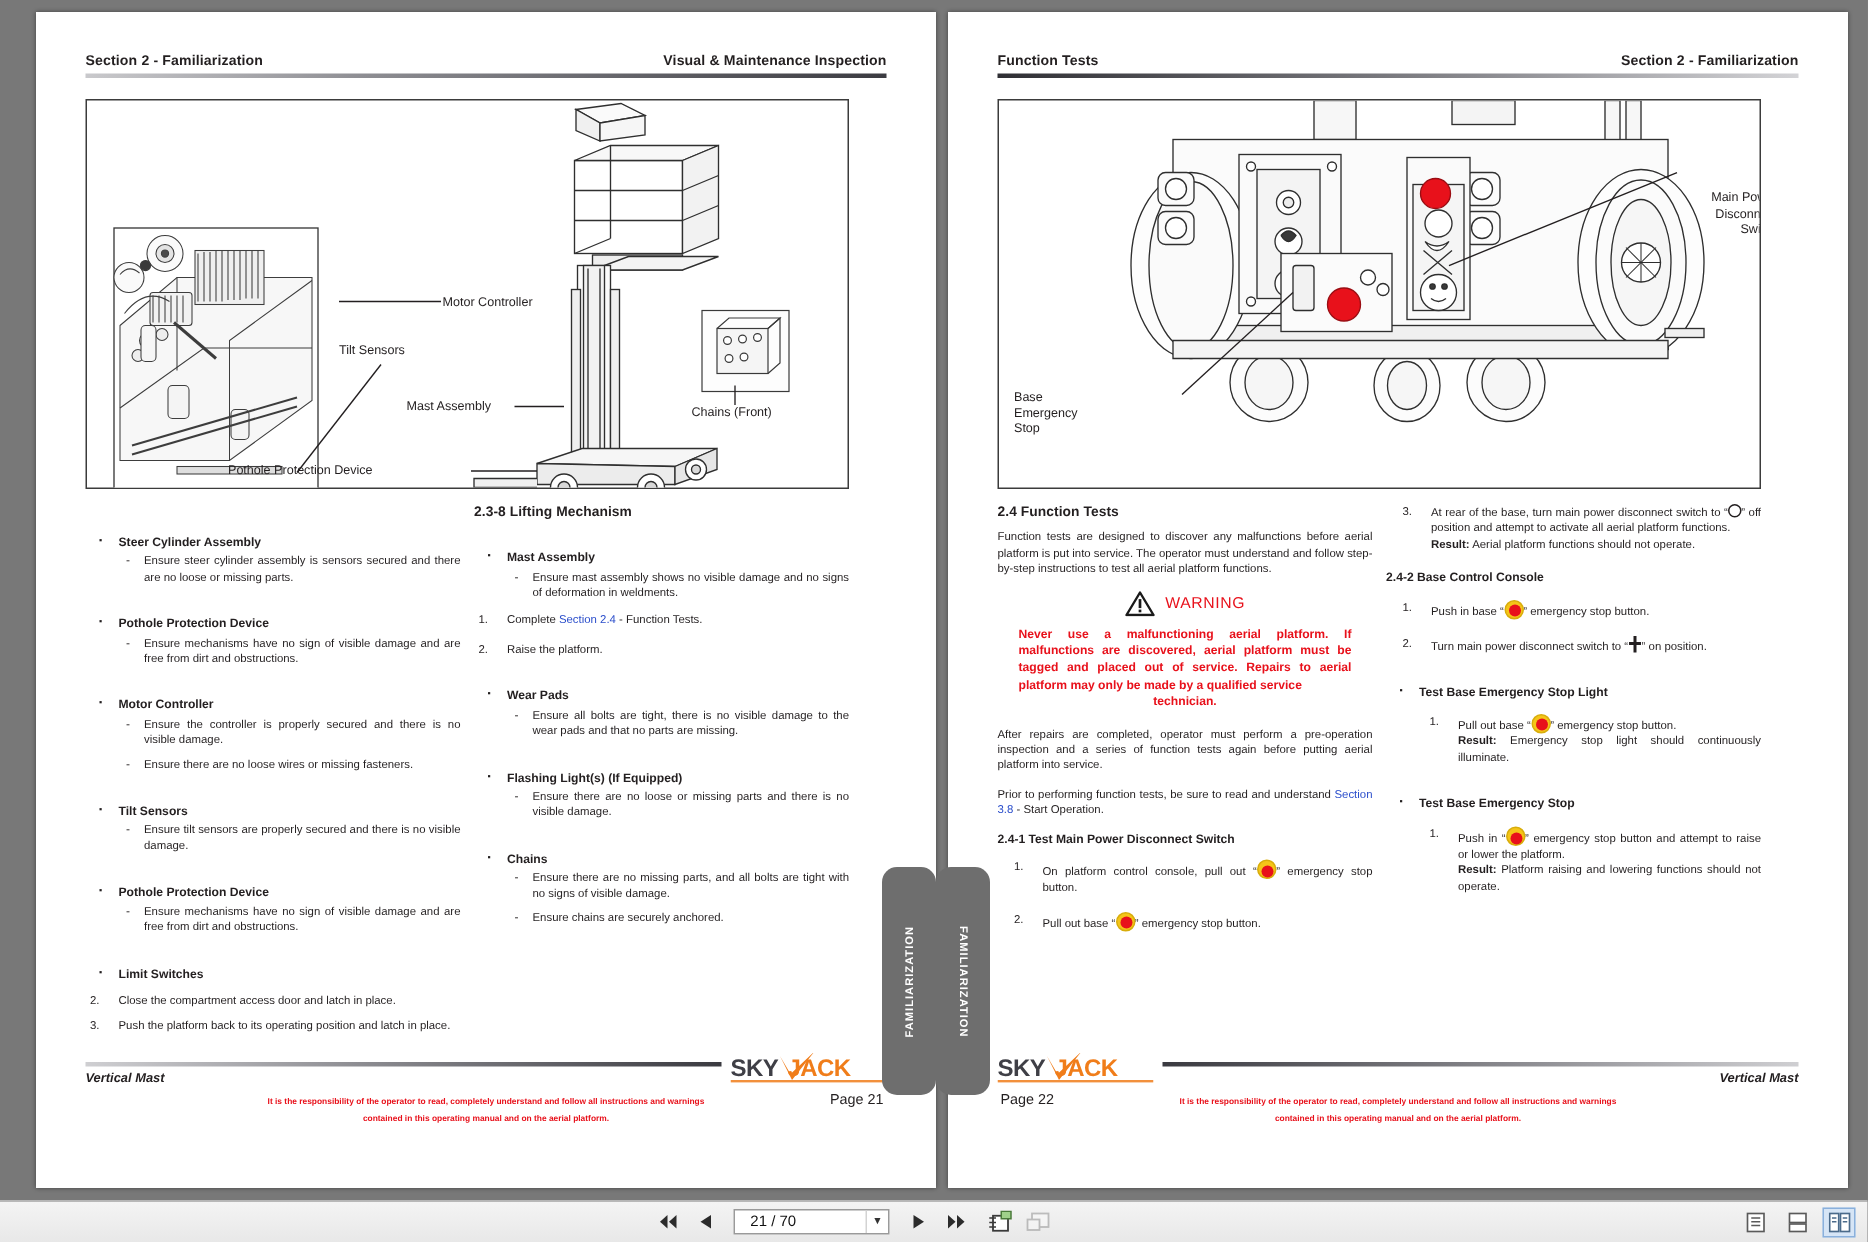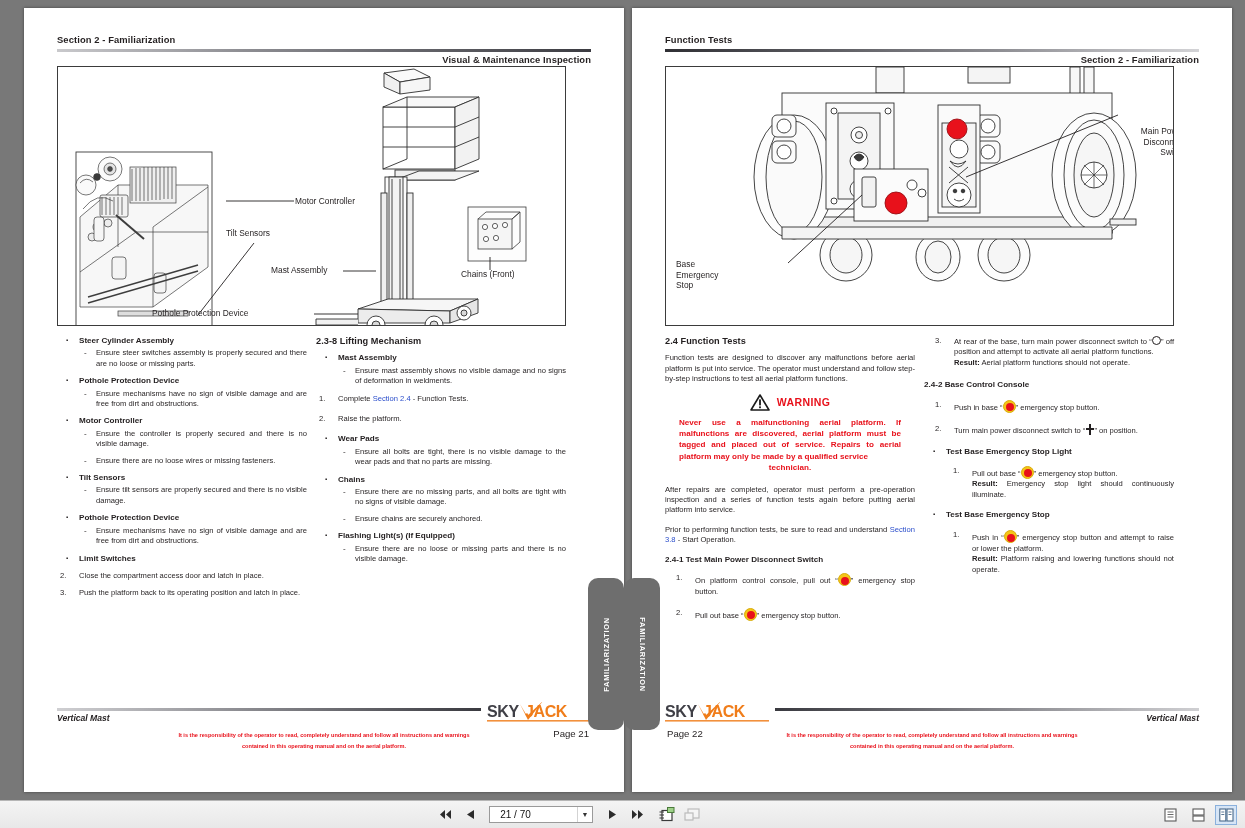--- a/index.html
+++ b/index.html
@@ -31,21 +31,21 @@
     position: absolute; top: 26px;
     left: 33px; right: 33px;
     height: 22px;
   }
   .pg-head .h-txt {
     font-size: 9.4px; font-weight: bold; color: #231f20;
     letter-spacing: .1px;
     position: absolute; top: 0;
   }
   .h-left  { left: 0; }
-  .h-right { right: 0; margin-top: 20px; }
+  .h-right { right: 0; }
   .rule {
     position: absolute; left: 0; right: 0; top: 15px; height: 3px;
   }
   .rule-fade-l { background: linear-gradient(to right,#c9c9cc 0%, #8d8d92 35%, #3b3b41 100%); }
   .rule-fade-r { background: linear-gradient(to right,#2f2f34 0%, #8d8d92 62%, #d3d3d6 100%); }
 
   
   .fig-box {
     position: absolute;
     border: 1px solid #3b3b3b;
@@ -69,21 +69,21 @@
   .blue { color: #2b4ecb; }
 
   ul.bl { list-style: none; margin: 0 0 0 0; padding: 0; }
   ul.bl > li {
     position: relative; padding-left: 22px; margin-bottom: 7px;
   }
   ul.bl > li::before {
     content: "\25AA"; position: absolute; left: 9px; top: -1px;
     font-size: 6px; color: #231f20;
   }
-  .b-title { font-weight: bold; font-size: 8.1px; display:block; margin-bottom: 2px;}
+  .b-title { font-weight: bold; font-size: 8.1px; display:block; margin-bottom: 2px; margin-top: 21px;}
   ul.dash { list-style: none; margin: 0; padding: 0; }
   ul.dash > li {
     position: relative; padding-left: 17px; margin-bottom: 6px;
     text-align: justify;
   }
   ul.dash > li::before {
     content: "-"; position: absolute; left: 5px; top: 0; font-size: 8px;
   }
   ol.num { list-style: none; margin: 0; padding: 0; counter-reset: none; }
   ol.num > li {
@@ -99,21 +99,21 @@
   .res { font-weight: bold; }
 
   
   .warn-head {
     display: flex; align-items: center; justify-content: center;
     gap: 7px; margin: 4px 0 6px 0;
   }
   .warn-tri { position: relative; width: 20px; height: 17px; }
   .warn-tri svg { display:block; }
   .warn-word {
-    color: #e8111b; font-weight: bold; font-size: 10.5px; letter-spacing: .4px;
+    color: #e8111b; font-weight: normal; font-size: 10.5px; letter-spacing: .4px;
   }
   .warn-body {
     color: #e8111b; font-weight: bold; font-size: 8.1px; line-height: 11.4px;
     text-align: justify; padding: 0 14px; margin: 0 0 11px 0;
   }
   .warn-body .last { display:block; text-align:center; }
 
   
   .estop {
     display: inline-block; width: 13px; height: 13px; border-radius: 50%;
@@ -321,21 +321,21 @@
       <div class="fig-label" style="left:213px; top:198px;">Mast Assembly</div>
       <div class="fig-label" style="left:403px; top:202px;">Chains (Front)</div>
       <div class="fig-label" style="left:94px; top:241px;">Pothole Protection Device</div>
     </div>
 
     <div class="col" style="left:33px; top:328px; width:250px;">
       <ul class="bl">
         <li>
           <span class="b-title">Steer Cylinder Assembly</span>
           <ul class="dash">
-            <li>Ensure steer switches assembly is properly secured and there are no loose or missing parts.</li>
+            <li>Ensure steer cylinder assembly is sensors secured and there are no loose or missing parts.</li>
           </ul>
         </li>
         <li>
           <span class="b-title">Pothole Protection Device</span>
           <ul class="dash">
             <li>Ensure mechanisms have no sign of visible damage and are free from dirt and obstructions.</li>
           </ul>
         </li>
         <li>
           <span class="b-title">Motor Controller</span>
@@ -393,30 +393,30 @@
         </li>
       </ol>
       <ul class="bl">
         <li>
           <span class="b-title">Wear Pads</span>
           <ul class="dash">
             <li>Ensure all bolts are tight, there is no visible damage to the wear pads and that no parts are missing.</li>
           </ul>
         </li>
         <li>
+          <span class="b-title">Flashing Light(s) (If Equipped)</span>
+          <ul class="dash">
+            <li>Ensure there are no loose or missing parts and there is no visible damage.</li>
+          </ul>
+        </li>
+        <li>
           <span class="b-title">Chains</span>
           <ul class="dash">
             <li>Ensure there are no missing parts, and all bolts are tight with no signs of visible damage.</li>
             <li>Ensure chains are securely anchored.</li>
-          </ul>
-        </li>
-        <li>
-          <span class="b-title">Flashing Light(s) (If Equipped)</span>
-          <ul class="dash">
-            <li>Ensure there are no loose or missing parts and there is no visible damage.</li>
           </ul>
         </li>
       </ul>
     </div>
 
     <div class="pg-foot">
       <div class="foot-rule foot-rule-l"></div>
       <div class="foot-title" style="left:0;">Vertical Mast</div>
       <div class="logo" style="right:0;">
         <svg width="104" height="20" viewBox="0 0 104 20">

